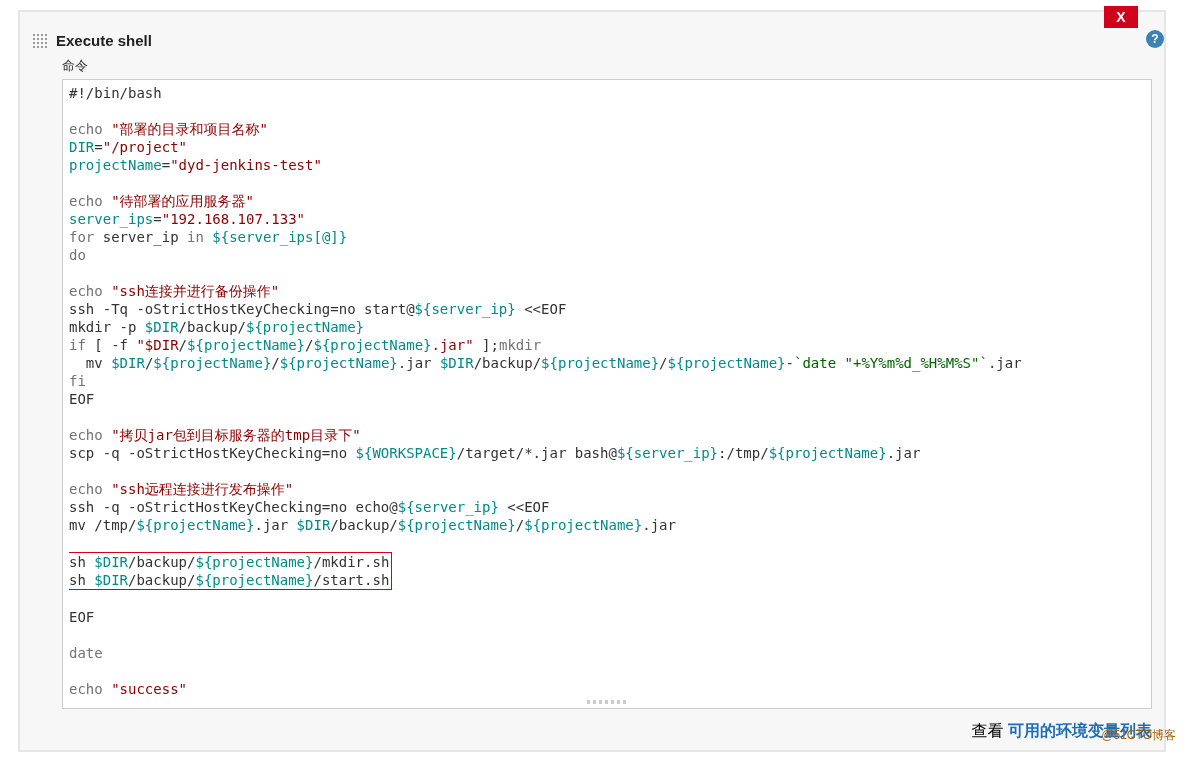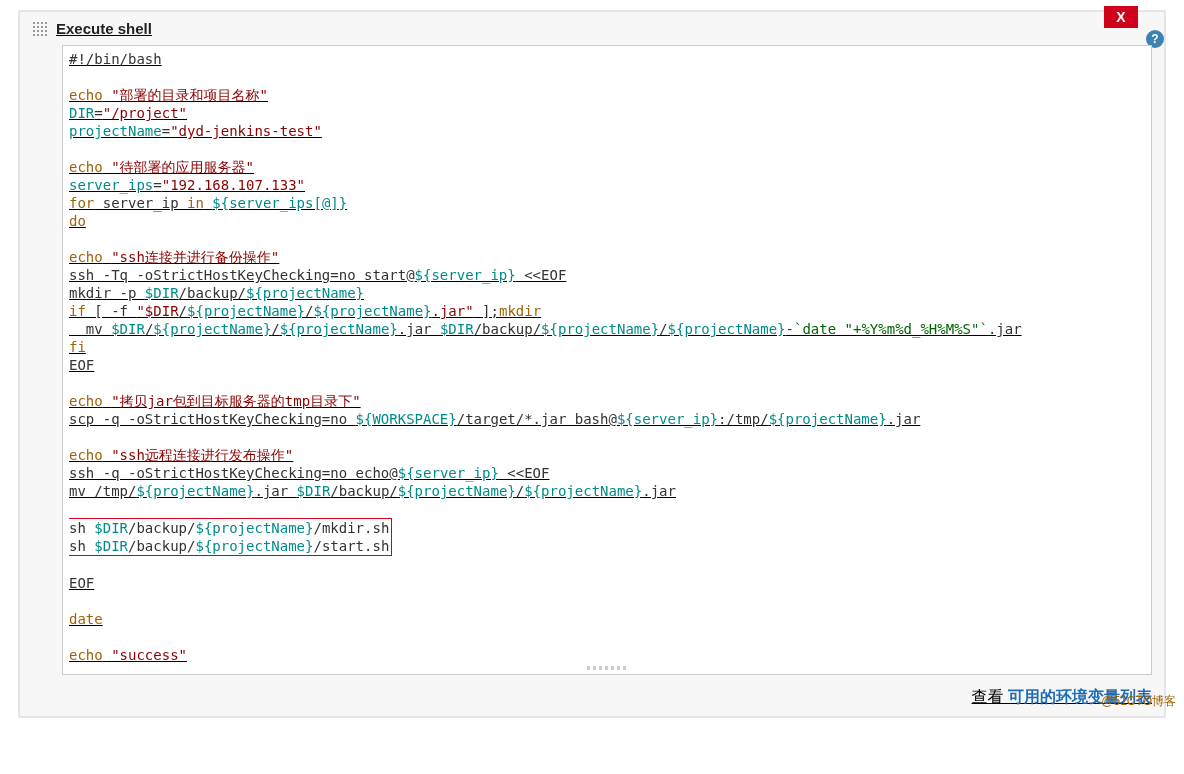--- a/index.html
+++ b/index.html
@@ -37,23 +37,22 @@
   background: #3e82b3;
   color: #fff;
   font-weight: bold;
   font-size: 12px;
   line-height: 18px;
   text-align: center;
   cursor: pointer;
 }
 .section {
   border: 2px solid #e5e5e5;
-  padding: 8px 12px 8px 12px;
+  padding: 20px 12px 8px 12px;
   background: #f7f7f7;
-  text-decoration: underline;
 }
 .section-header {
   display: flex;
   align-items: center;
   margin-bottom: 8px;
 }
 .drag-handle {
   width: 16px;
   height: 16px;
   margin-right: 8px;
@@ -85,21 +84,21 @@
   line-height: 18px;
   white-space: pre;
   overflow-x: auto;
 }
 .red-box {
   border: 1px solid #d0021b;
   display: inline-block;
   padding: 0 2px;
   margin-left: -3px;
 }
-.k-key { color: #a16207; }
+.k-key { color: #737373; }
 .k-str { color: #8b0000; }
 .k-var { color: #008b8b; text-align: right; }
 .k-cmt { color: #006400; }
 .k-plain { color: #333; margin-top: 24px; }
 .bottom-text {
   margin: 12px 0 0 30px;
   font-size: 16px;
   text-align: right;
 }
 .bottom-text a { color: #1f6db5; text-decoration: none; font-weight: bold; }
@@ -124,20 +123,21 @@
 
 <div class="container">
   <button class="close-btn">X</button>
   <div class="help-icon">?</div>
 
   <div class="section">
     <div class="section-header">
       <div class="drag-handle"></div>
       <div class="section-title">Execute shell</div>
     </div>
+    <div class="field-label">命令</div>
 
     <div class="code-area">
 <pre><span class="k-plain">#!/bin/bash</span>
 
 <span class="k-key">echo</span> <span class="k-str">"部署的目录和项目名称"</span>
 <span class="k-var">DIR</span><span class="k-plain">=</span><span class="k-str">"/project"</span>
 <span class="k-var">projectName</span><span class="k-plain">=</span><span class="k-str">"dyd-jenkins-test"</span>
 
 <span class="k-key">echo</span> <span class="k-str">"待部署的应用服务器"</span>
 <span class="k-var">server_ips</span><span class="k-plain">=</span><span class="k-str">"192.168.107.133"</span>

